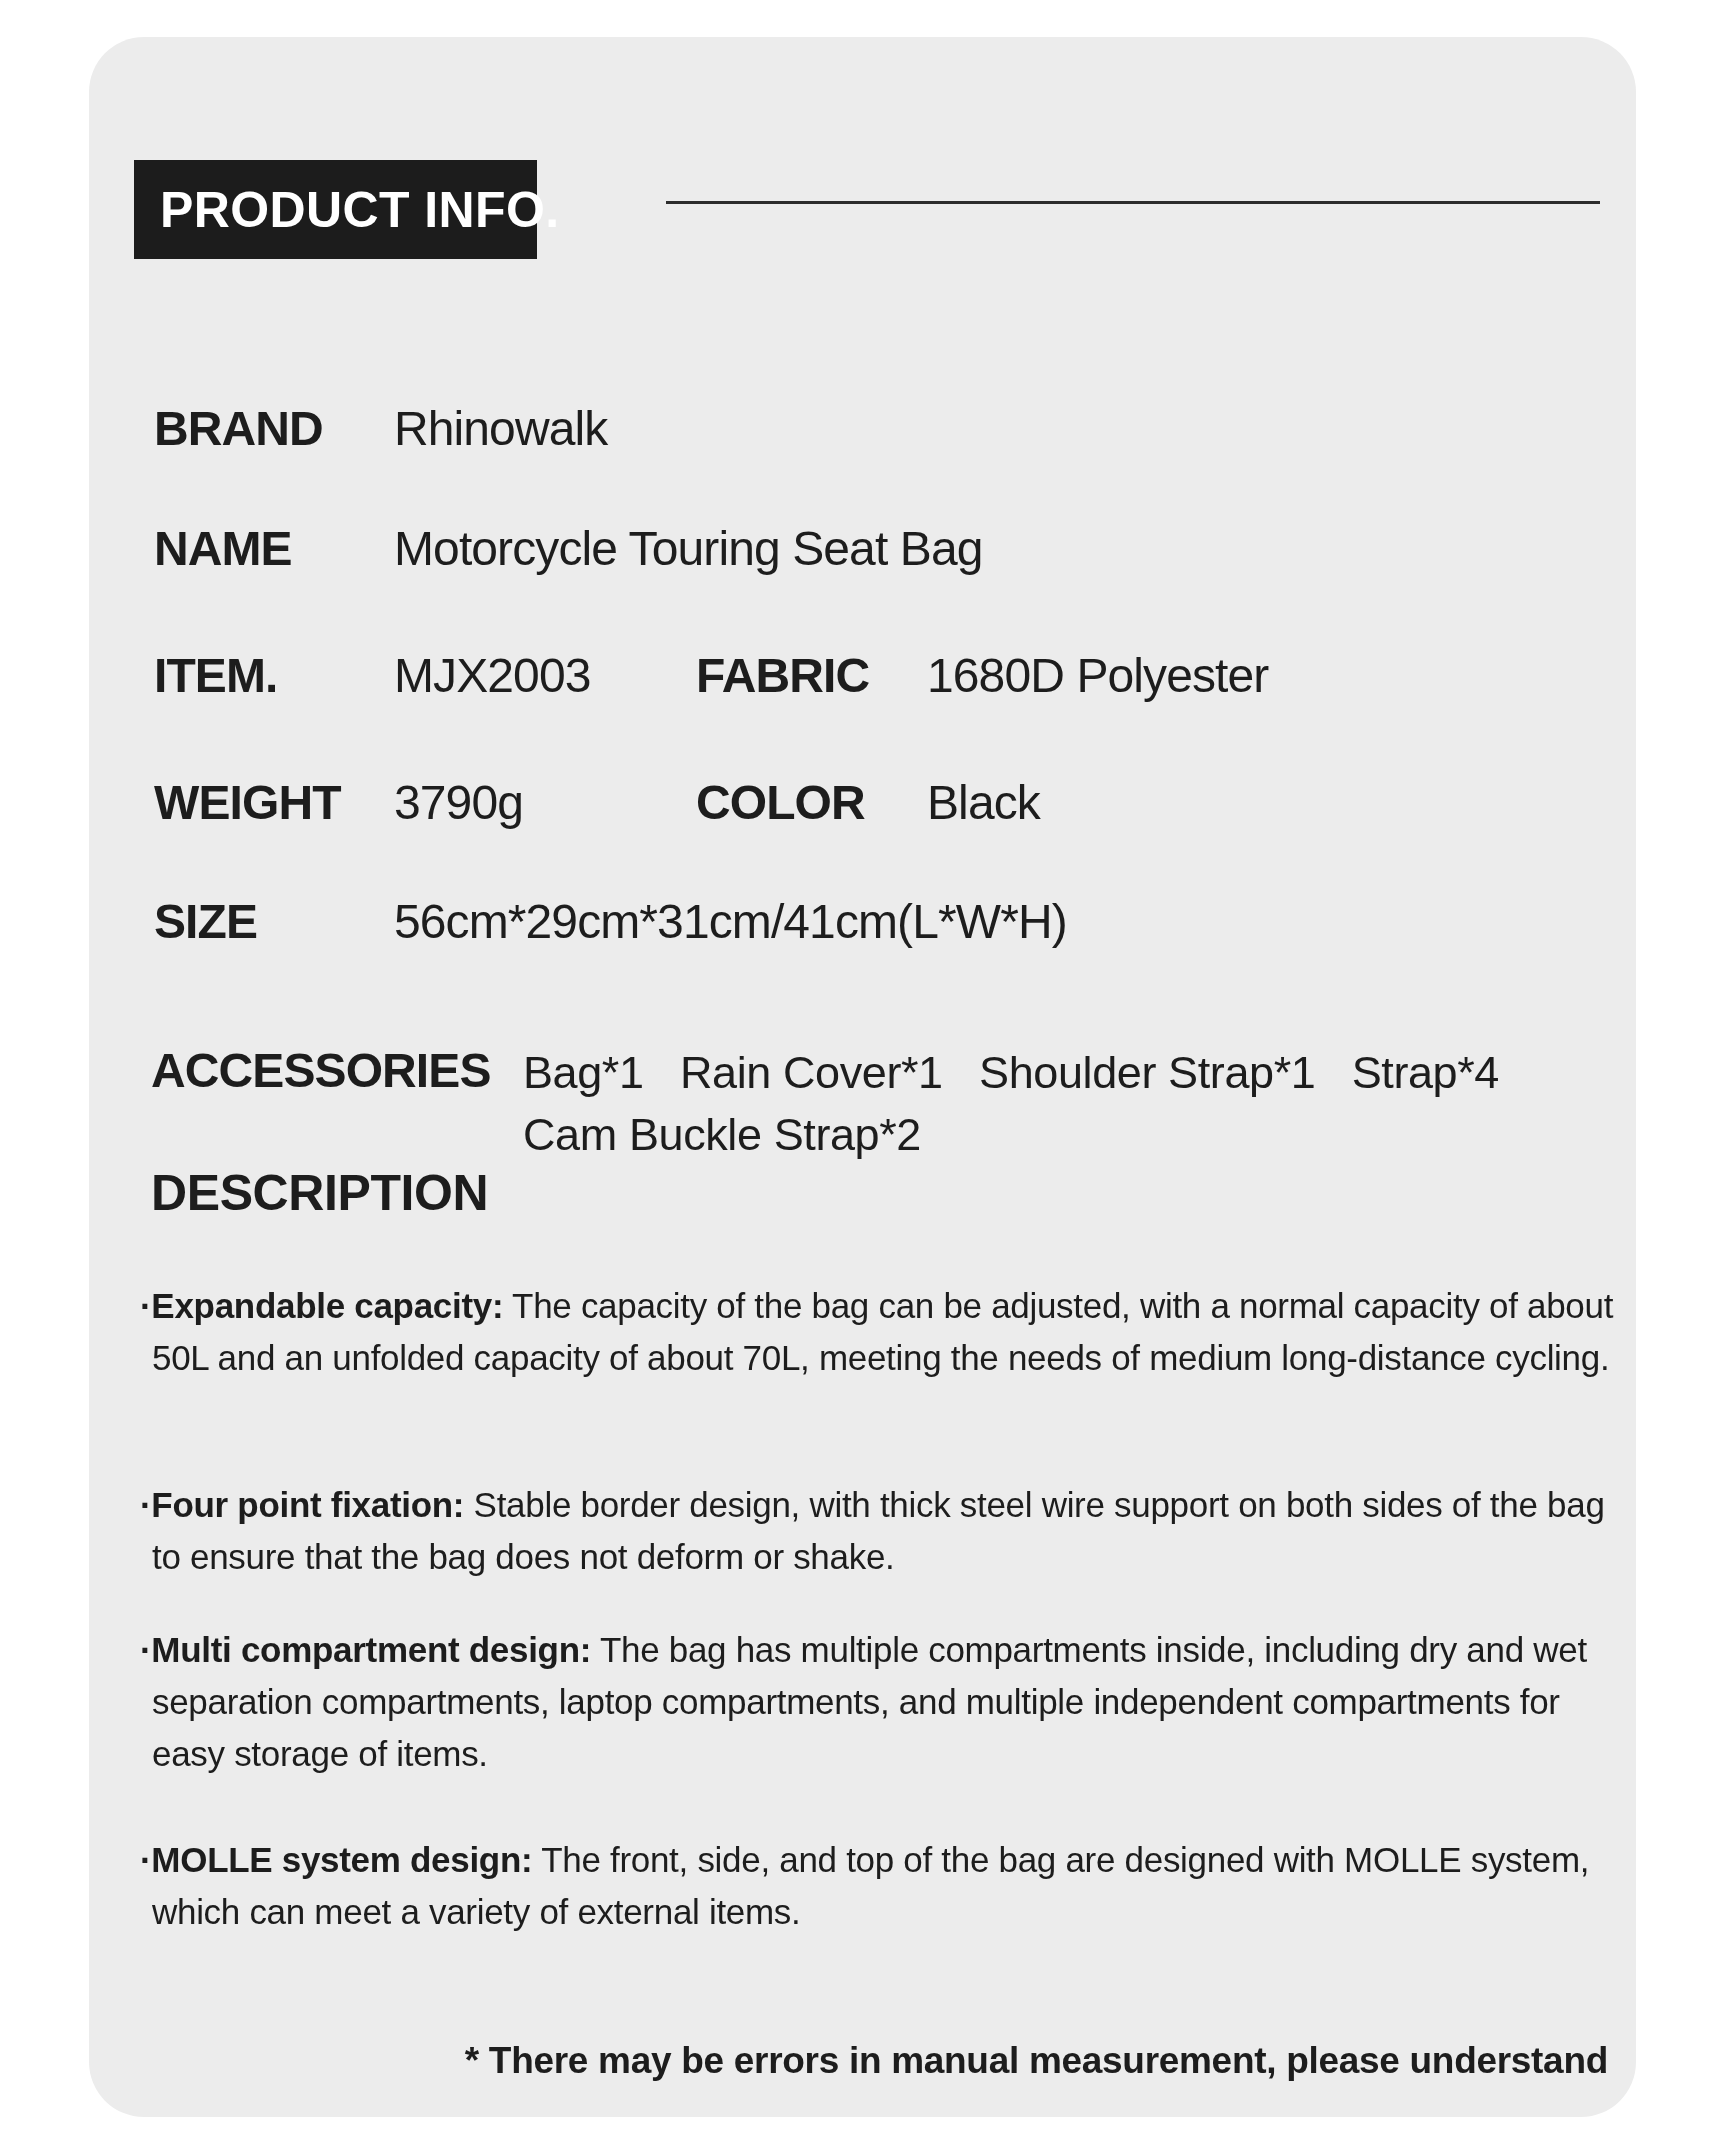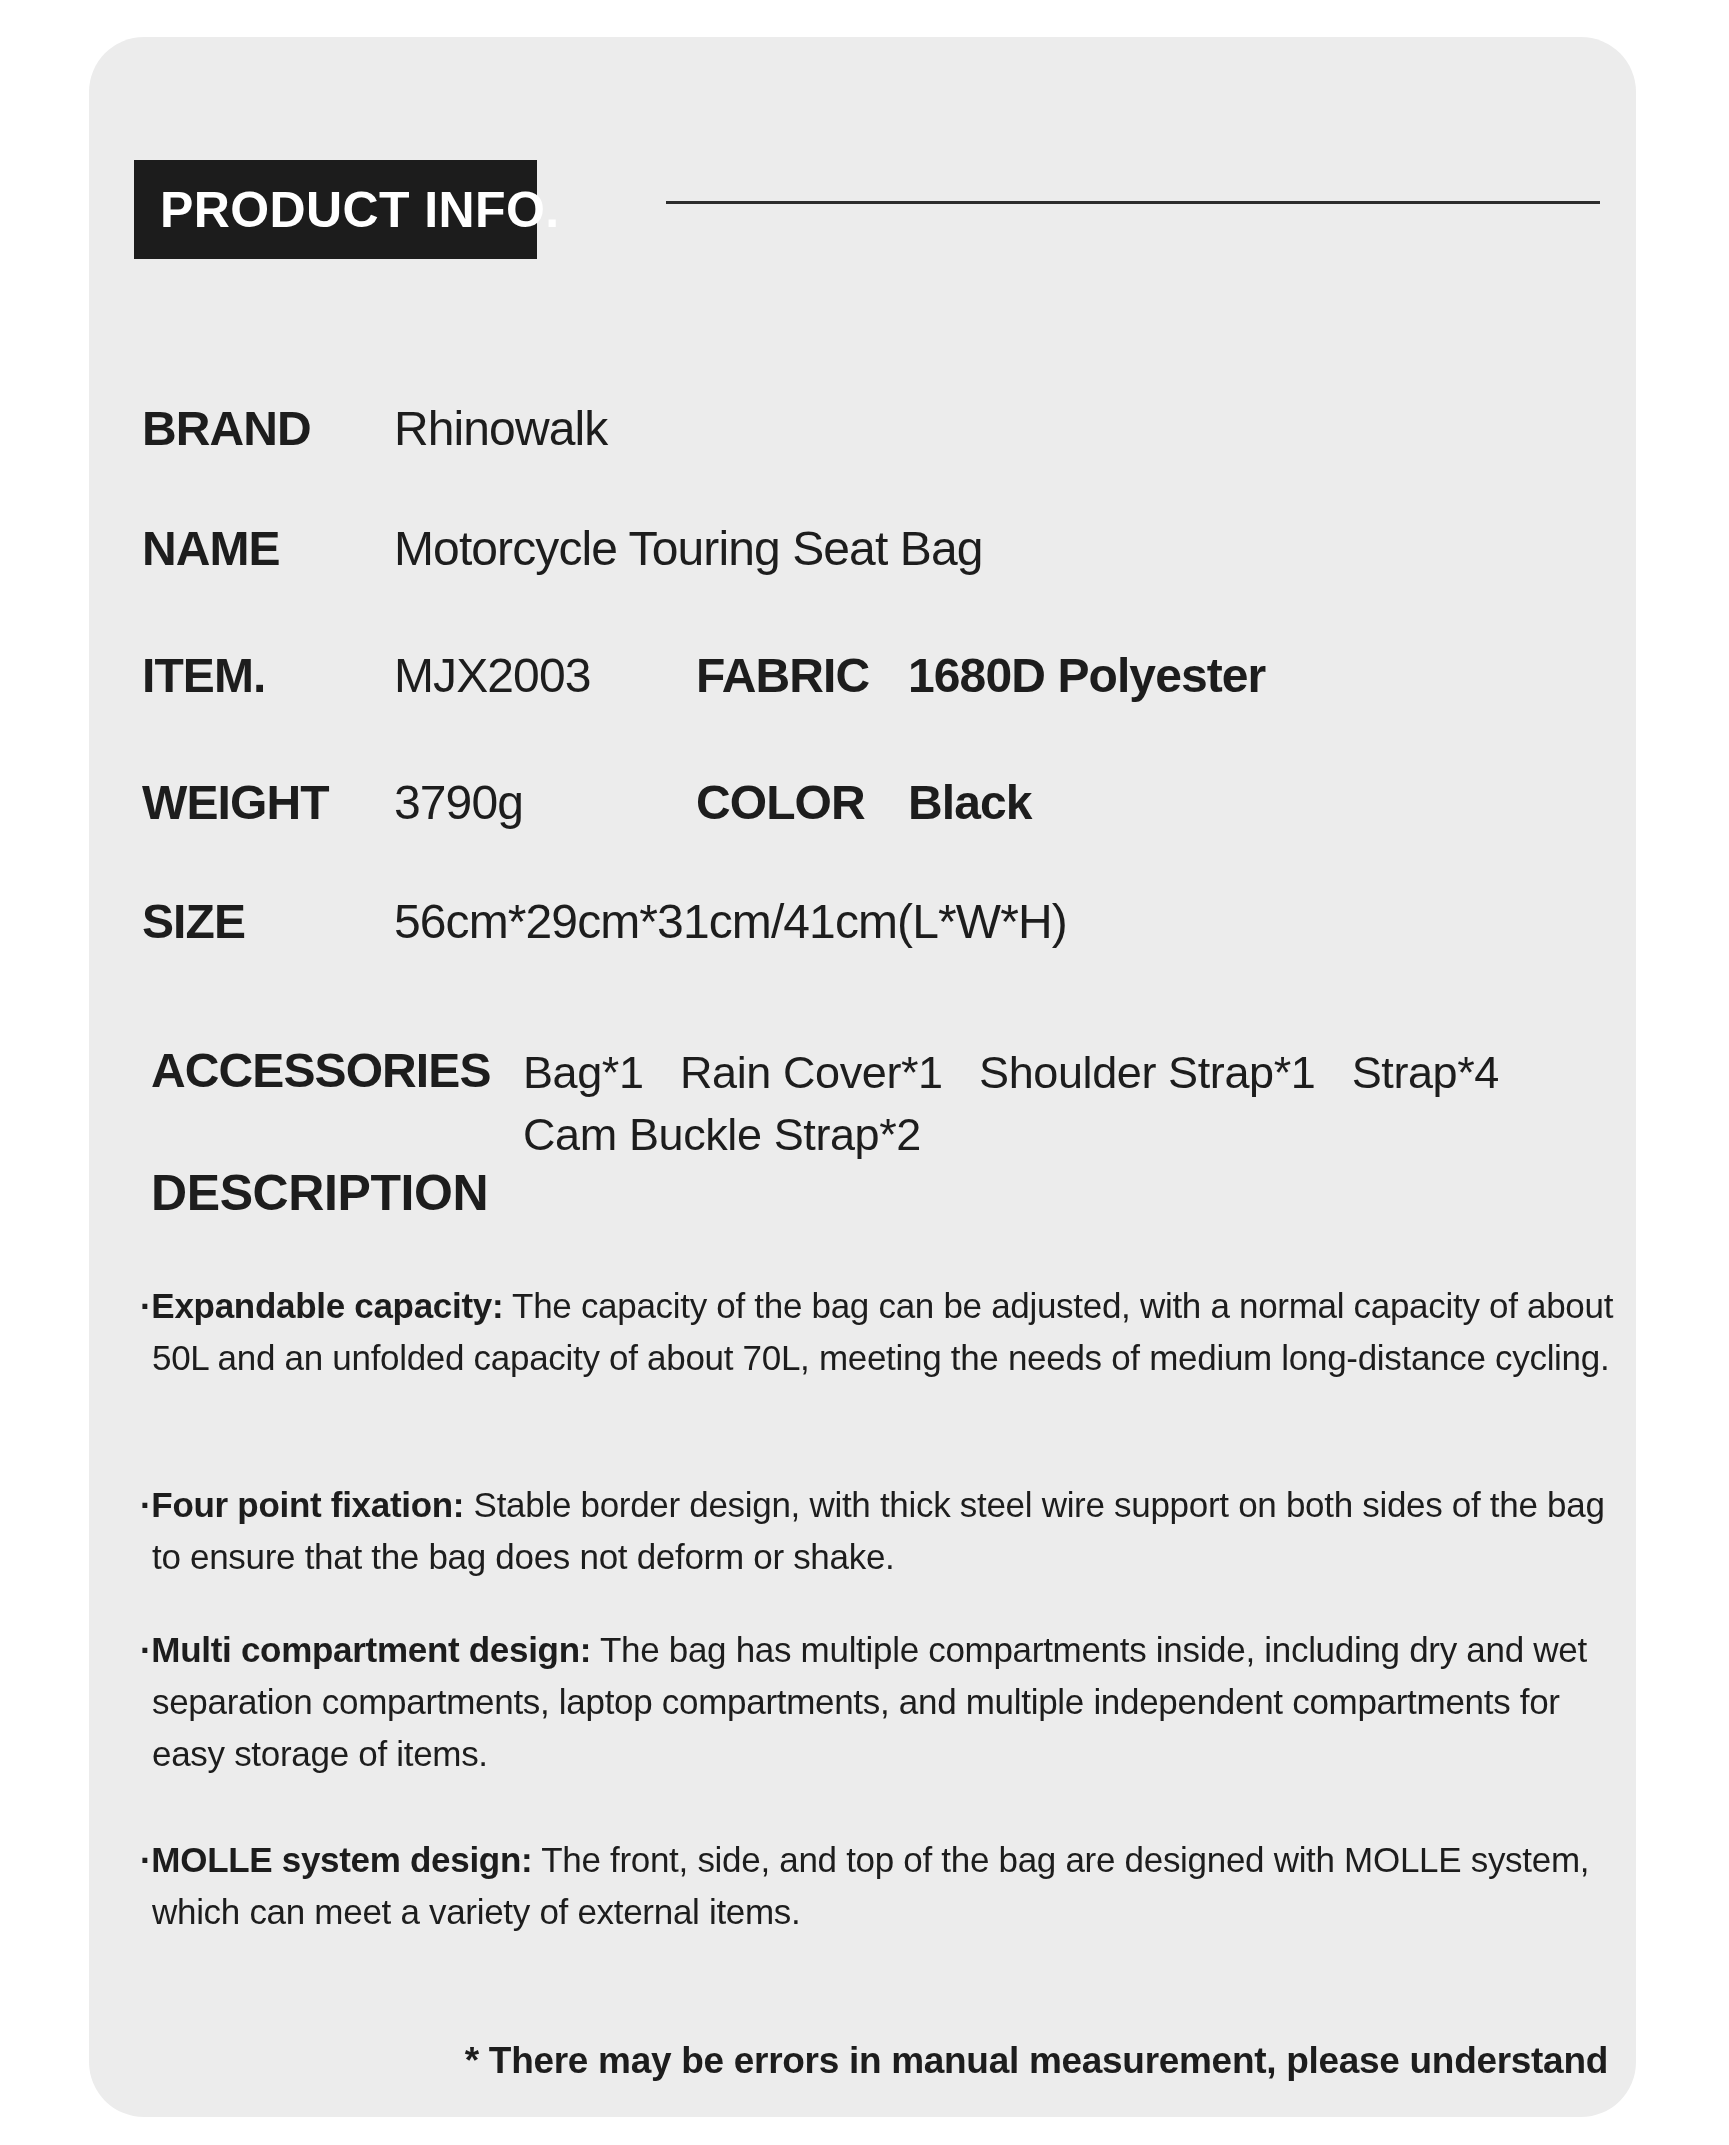--- a/index.html
+++ b/index.html
@@ -18,24 +18,24 @@
     display:flex;align-items:center;padding-left:26px;box-sizing:border-box;
   }
   .title-box .t{
     color:var(--title-text,#ffffff);font-size:50px;font-weight:700;letter-spacing:0.4px;white-space:nowrap;
   }
   .title-line{
     position:absolute;left:666px;top:201px;width:934px;height:2.6px;
     background:var(--divider,#2c2c2c);
   }
   .spec{position:absolute;left:142px;width:1470px;height:61px;font-size:48px;line-height:1;letter-spacing:-0.9px;white-space:nowrap;}
-  .spec .lab{position:absolute;left:0;font-weight:700;}
+  .spec .lab{position:absolute;left:12px;font-weight:700;}
   .spec .val{position:absolute;left:252px;font-weight:400;}
   .spec .lab2{position:absolute;left:554px;font-weight:700;}
-  .spec .val2{position:absolute;left:766px;font-weight:700;text-align:right;}
+  .spec .val2{position:absolute;left:785px;font-weight:400;text-align:right;}
   .r1{top:405px}.r2{top:525px}.r3{top:652px}.r4{top:779px}.r5{top:898px}
   .acc-label{position:absolute;left:151px;top:1047px;font-size:48px;font-weight:700;letter-spacing:-0.9px;line-height:1;}
   .acc-line{position:absolute;left:523px;font-size:45px;letter-spacing:-0.4px;line-height:1;white-space:pre;}
   .acc-l1{top:1050px}.acc-l2{top:1112px}
   .desc-heading{position:absolute;left:151px;top:1168px;font-size:50px;font-weight:700;letter-spacing:-0.4px;line-height:1;}
   .feature{
     position:absolute;left:136px;width:1492px;
     font-size:35px;line-height:52px;letter-spacing:-0.3px;
     padding-left:12px;text-indent:-12px;box-sizing:border-box;margin:4px;
   }

